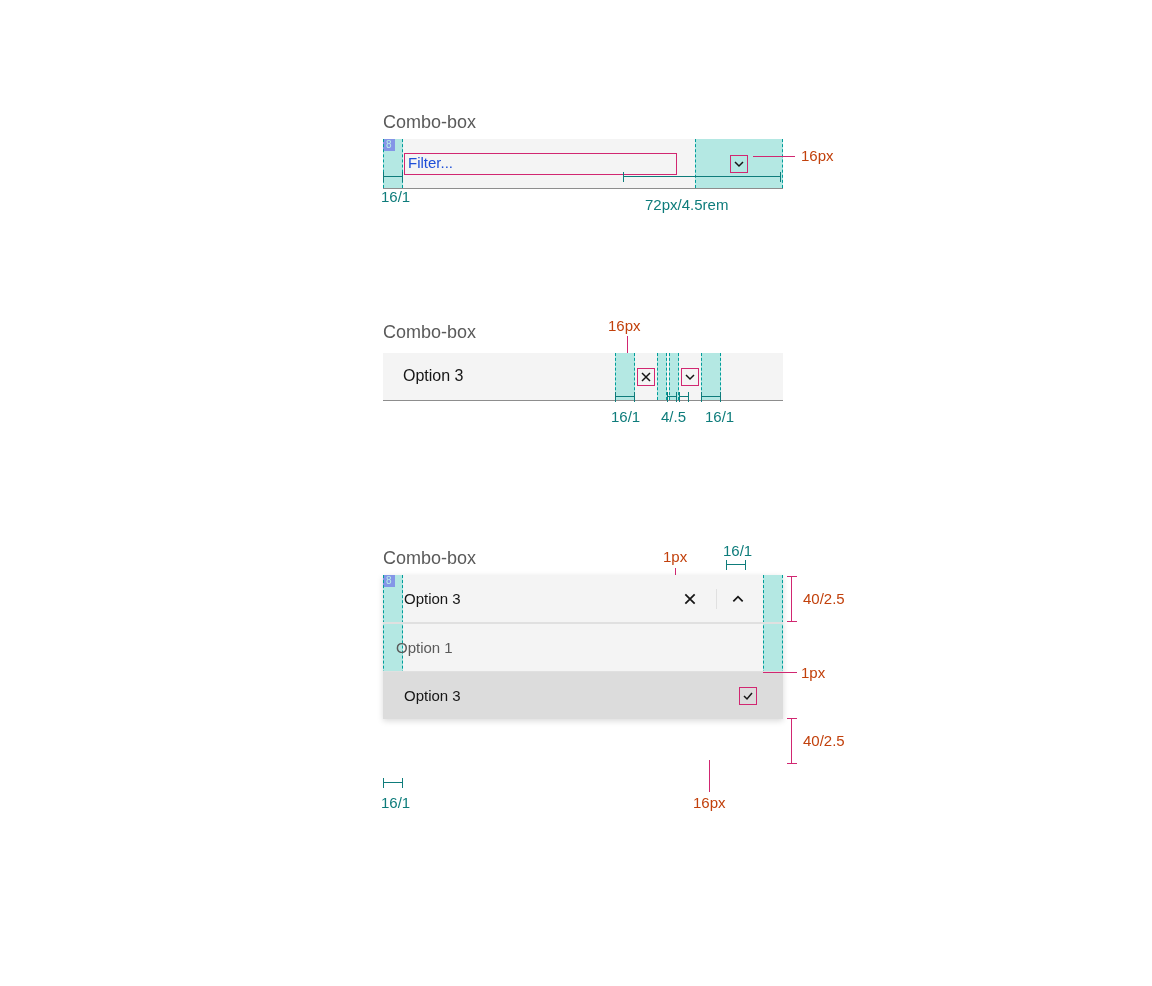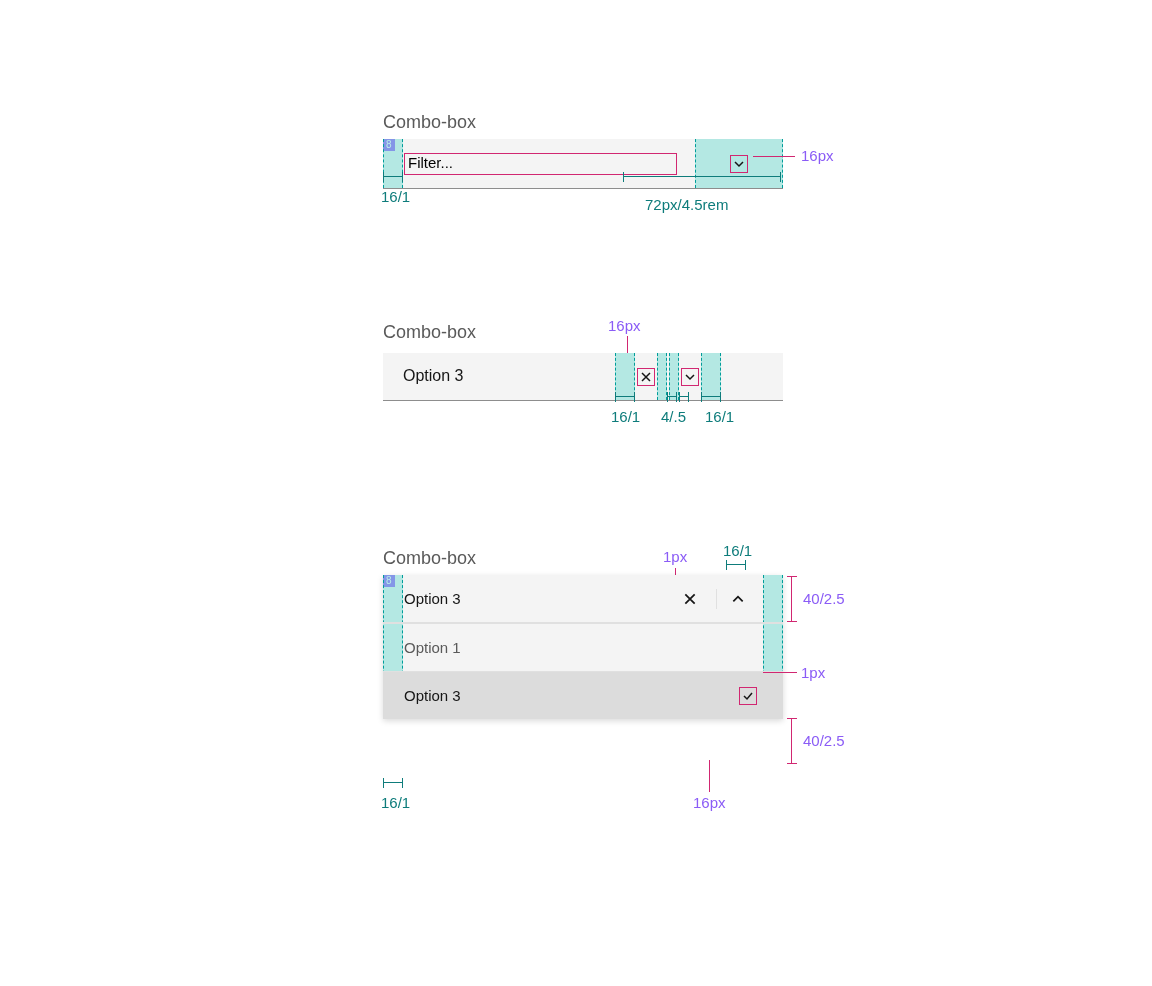--- a/index.html
+++ b/index.html
@@ -41,21 +41,21 @@
   .inputbox {
     position: absolute;
     border: 1px solid #d12771;
     background: transparent;
   }
   .inputbox.filter {
     left: 21px; right: 146px;
     top: 14px; height: 22px;
   }
   .placeholder {
-    color: #000000;
+    color: #1d4ed8;
     font-size: 15px;
     padding: 17px 3px;
   }
   .iconbox {
     position: absolute;
     width: 18px; height: 18px;
     border: 1px solid #d12771;
     display: flex; align-items: center; justify-content: center;
   }
   .icon { display: flex; align-items: center; justify-content: center; }
@@ -81,21 +81,21 @@
   .dim-v::before, .dim-v::after {
     content: "";
     position: absolute;
     height: 1px; width: 10px;
     background: #d12771;
     left: -5px;
   }
   .dim-v::before { top: 0; }
   .dim-v::after { bottom: 0; }
   .dim-label-teal { color: #0e7c7b; font-size: 15px; position: absolute; }
-  .dim-label-pink { color: #8b5cf6; font-size: 15px; position: absolute; text-align: center; }
+  .dim-label-pink { color: #c2410c; font-size: 15px; position: absolute; text-align: center; }
   .leader {
     position: absolute;
     background: #d12771;
     height: 1px;
   }
   .menu {
     background: #f4f4f4;
     box-shadow: 0 2px 6px rgba(0,0,0,0.15);
   }
   .menu-header {
@@ -210,21 +210,21 @@
           </svg>
       </span>
       <span class="sep" style="right:66px;"></span>
       <span class="icon" style="position:absolute; right:38px;">
         <svg width="14" height="14" viewBox="0 0 12 12">
             <path d="M2 8 L6 4 L10 8" stroke="#161616" stroke-width="1.5" fill="none"></path>
           </svg>
       </span>
     </div>
     <div class="menu-item">
-      <span style="padding-left:21px;">Option 1</span>
+      <span style="padding-left:13px;">Option 1</span>
     </div>
     <div class="menu-item selected">
       <span style="padding-left:21px;">Option 3</span>
       <span class="iconbox" style="right:26px; top:15px; position:absolute;">
         <svg width="12" height="12" viewBox="0 0 12 12">
             <path d="M2 6 L5 9 L10 3" stroke="#161616" stroke-width="1.5" fill="none"></path>
           </svg>
       </span>
     </div>
   </div>

